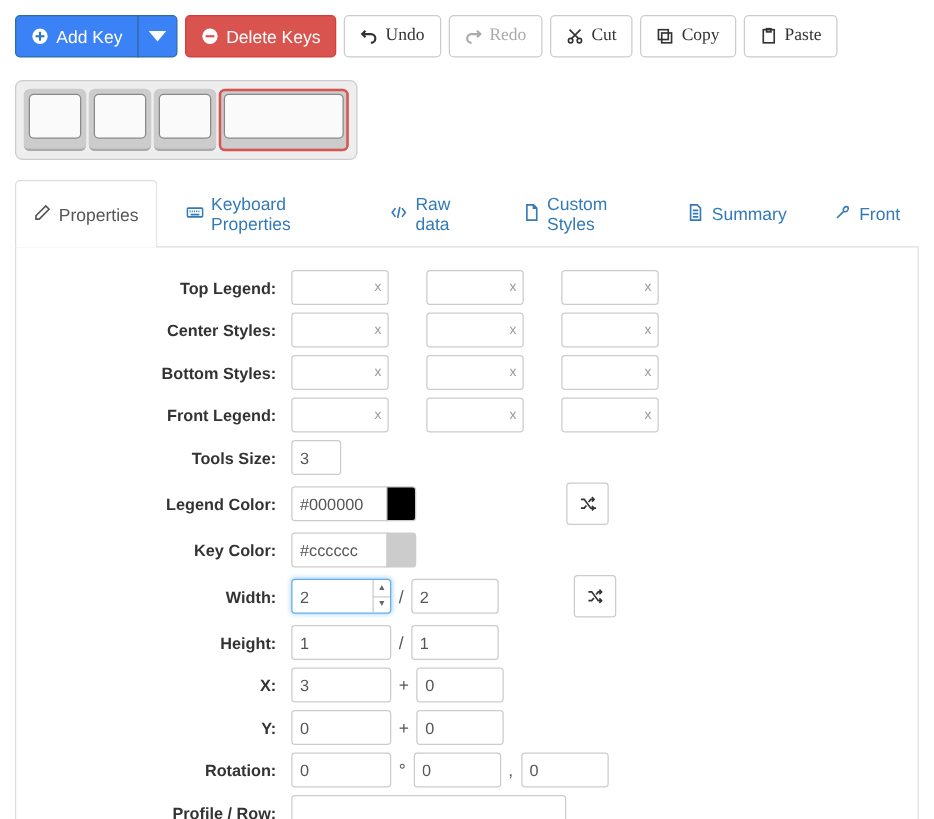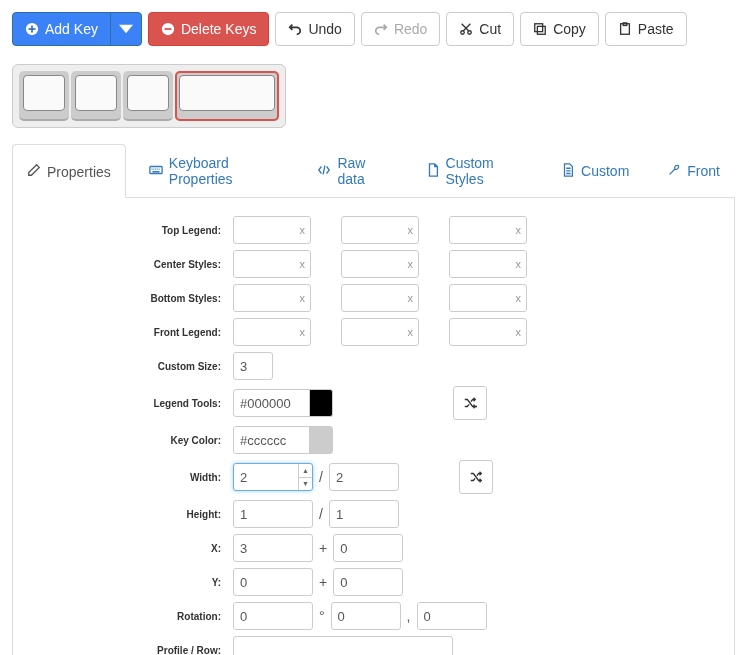--- a/index.html
+++ b/index.html
@@ -4,34 +4,34 @@
 <style>
 * { box-sizing: border-box; margin: 0; padding: 0; }
 body { font-family: "Helvetica Neue", Helvetica, Arial, sans-serif; font-size: 14px; color: #333; background: #fff; padding: 12px; width: 747px; }
 .toolbar { display: flex; gap: 6px; margin-bottom: 10px; flex-wrap: wrap; }
 .btn { display: inline-flex; align-items: center; padding: 6px 12px; font-size: 14px; border: 1px solid #ccc; background: #fff; color: #333; border-radius: 4px; cursor: pointer; height: 34px; }
 .btn-primary { background: #3b82f6; border-color: #2e6da4; color: #fff; }
 .btn-danger { background: #d9534f; border-color: #d43f3a; color: #ffffff; }
 .btn-grp { display: inline-flex; }
 .btn-grp .btn:first-child { border-top-right-radius: 0; border-bottom-right-radius: 0; }
 .btn-grp .btn:last-child { border-top-left-radius: 0; border-bottom-left-radius: 0; margin-left: -1px; padding: 6px 8px; }
-.btn-default { background: #fff; border: 1px solid #ccc; color: #333; }
+.btn-default { background: #fff; border: 1px solid #ccc; color: #333; font-family: Liberation Serif, serif; }
 .btn-disabled { color: #aaa; }
 .icon { display: inline-flex; width: 14px; height: 14px; margin-right: 6px; align-items: center; justify-content: center; }
 .kb-canvas { margin: 8px 0 16px 0; padding: 6px; background: #eee; border: 1px solid #ccc; border-radius: 6px; display: inline-flex; gap: 2px; }
 .key { width: 50px; height: 50px; background: #ccc; border-radius: 5px; position: relative; border-bottom: 2px solid #aaa; }
 .key::after { content: ""; position: absolute; top: 4px; left: 4px; right: 4px; bottom: 8px; background: #fafafa; border: 1px solid #888; border-radius: 4px; }
 .key.wide { width: 104px; }
 .key.sel { outline: 2px solid #d9534f; outline-offset: -2px; }
 .tabs { border-bottom: 1px solid #ddd; display: flex; gap: 8px; }
 .tab { padding: 10px 14px; color: #337ab7; cursor: pointer; border: 1px solid transparent; border-bottom: none; border-radius: 4px 4px 0 0; display: inline-flex; align-items: center; gap: 6px; font-size: 14px; }
 .tab.active { color: #555; background: #fff; border-color: #ddd; margin-bottom: -1px; }
 .panel { padding: 18px 10px; border: 1px solid #ddd; border-top: none; }
 .row { display: flex; align-items: center; margin-bottom: 6px; }
-.lbl { width: 210px; text-align: right; padding-right: 12px; font-weight: bold; font-size: 10px; }
+.lbl { width: 210px; text-align: right; padding-right: 12px; font-weight: bold; font-size: 13px; }
 .field { display: flex; align-items: center; gap: 0; flex-wrap: wrap; }
 input[type=text], input[type=number], select { height: 28px; border: 1px solid #ccc; border-radius: 3px; padding: 2px 6px; font-size: 13px; color: #555; background: #fff; }
 .leg-input { position: relative; margin-right: 6px; }
 .leg-input input { width: 78px; padding-right: 16px; }
 .leg-input .clr { position: absolute; right: 6px; top: 50%; transform: translateY(-50%); font-size: 11px; color: #999; cursor: pointer; }
 .swatch { width: 24px; height: 28px; border: 1px solid #ccc; border-radius: 0 3px 3px 0; margin-left: -4px; }
 .sep { padding: 0 6px; color: #555; }
 .shuffle { width: 34px; height: 34px; border: 1px solid #ccc; border-radius: 3px; display: inline-flex; align-items: center; justify-content: center; margin-left: 20px; cursor: pointer; background: #fff; }
 svg { width: 14px; height: 14px; }
 .tab svg { width: 14px; height: 14px; }
@@ -151,21 +151,21 @@
     <span><svg viewBox="0 0 16 16" fill="none" stroke="#337ab7" stroke-width="1.5">
           <path d="M4 1h6l3 3v11H4z M10 1v3h3"></path>
         </svg></span>
     <span>Custom Styles</span>
   </div>
   <div class="tab">
     <span><svg viewBox="0 0 16 16" fill="none" stroke="#337ab7" stroke-width="1.5">
           <path d="M4 1h6l3 3v11H4z"></path>
           <path d="M6 6h5M6 9h5M6 12h5"></path>
         </svg></span>
-    <span>Custom</span>
+    <span>Summary</span>
   </div>
   <div class="tab">
     <span><svg viewBox="0 0 16 16" fill="none" stroke="#337ab7" stroke-width="1.5">
           <path d="M13 3a3 3 0 0 1-4 4L3 13l0 0 6-6a3 3 0 0 1 4-4z"></path>
         </svg></span>
     <span>Front</span>
   </div>
 </div>
 
 <div class="panel">
@@ -195,27 +195,27 @@
   </div>
   <div class="row">
     <div class="lbl">Front Legend:</div>
     <div class="field">
       <div class="leg-input"><input type="text" style=""><span class="clr">x</span></div>
       <div class="leg-input" style="margin-left:24px;"><input type="text" style=""><span class="clr">x</span></div>
       <div class="leg-input" style="margin-left:24px;"><input type="text" style=""><span class="clr">x</span></div>
     </div>
   </div>
   <div class="row">
-    <div class="lbl">Custom Size:</div>
+    <div class="lbl">Tools Size:</div>
     <div class="field">
         <input type="text" style="width: 40px;" value="3">
       </div>
   </div>
   <div class="row">
-    <div class="lbl">Legend Tools:</div>
+    <div class="lbl">Legend Color:</div>
     <div class="field">
       <input type="text" class="color-input" value="#000000" style="">
       <div class="swatch" style="background:#000;"></div>
       <div style="width:100px;"></div>
       <button class="shuffle">
           <svg viewBox="0 0 16 16" fill="none" stroke="#333" stroke-width="1.5">
             <path d="M2 4h3l6 8h3M14 12l2-0 M2 12h3l2-2.5M9 6.5l2-2.5h3M14 4l0 0"></path>
             <path d="M12 2l2 2-2 2M12 10l2 2-2 2"></path>
           </svg>
         </button>

